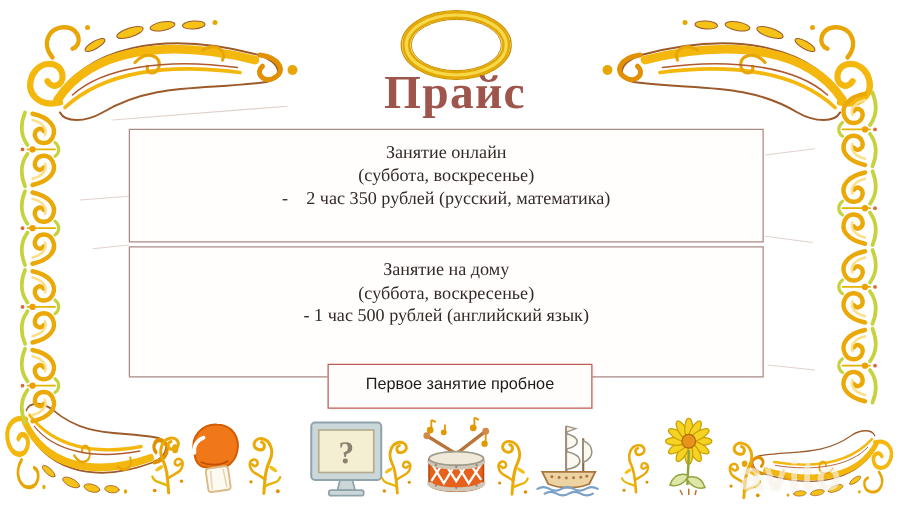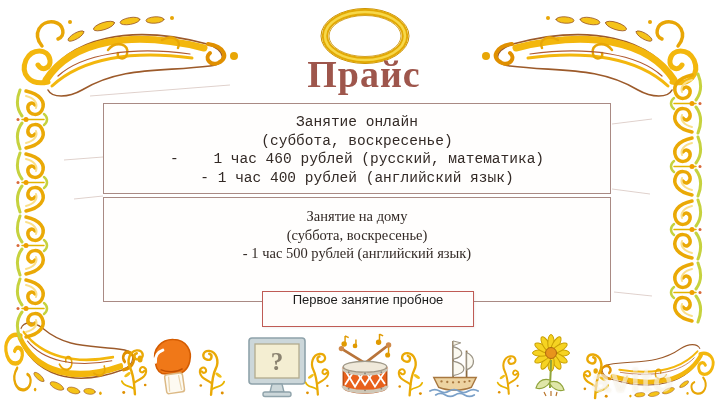--- a/index.html
+++ b/index.html
@@ -6,26 +6,26 @@
   .stage{position:relative;width:720px;height:406px;background:#ffffff;overflow:hidden;
          font-family:"Liberation Serif",serif;}
   .frame-svg{position:absolute;left:0;top:0;z-index:0;}
   .page-title{position:absolute;left:0;top:52px;width:728px;text-align:center;z-index:2;
               font-family:"Liberation Serif",serif;font-weight:bold;font-size:38px;
               letter-spacing:1px;color:#9e564c;}
   .price-box{position:absolute;left:103px;width:508px;border:1px solid #a98a84;background:#fffefd;
              z-index:2;text-align:center;color:#332a26;font-size:14.5px;line-height:18.5px;
              padding-top:9px;box-sizing:border-box;}
   .price-box .pline{white-space:pre-wrap;}
-  .box-online{top:103px;height:91px;font-family:Liberation Mono, monospace;}
+  .box-online{top:103px;height:91px;}
   .box-home{top:197px;height:105px;}
   .note-box{position:absolute;left:262px;top:291px;width:212px;height:36px;z-index:2;
             border:1px solid #bf5b55;background:#fffdfc;text-align:center;
             font-family:"Liberation Sans",sans-serif;font-size:13px;line-height:16px;
-            color:#1c1c1c;padding-top:0;box-sizing:border-box;box-shadow:1px 1px 2px rgba(0,0,0,.06);}
+            color:#1c1c1c;padding-top:7px;box-sizing:border-box;box-shadow:1px 1px 2px rgba(0,0,0,.06);}
   .watermark{position:absolute;left:592px;top:362px;z-index:3;
              font-family:"Liberation Sans",sans-serif;font-weight:bold;font-size:33px;
              letter-spacing:1px;color:rgba(255,255,255,0.55);
              text-shadow:0 0 2px rgba(190,160,90,0.25);}
 </style>
 </head>
 <body>
 
 <div class="stage">
 
@@ -250,22 +250,21 @@
     <g transform="translate(610,348) scale(-1,1)">
       <use href="#plantSwirl" x="0" y="0" width="28" height="52"></use>
     </g>
   </svg>
 
   <div class="page-title">Прайс</div>
 
   <div class="price-box box-online">
     <div class="pline">Занятие онлайн</div>
     <div class="pline">(суббота, воскресенье)</div>
-    <div class="pline">-    1 час 460 рублей (русский, математика)</div>
-    <div class="pline">- 1 час 400 рублей (английский язык)</div>
+    <div class="pline">-    2 час 350 рублей (русский, математика)</div>
   </div>
 
   <div class="price-box box-home">
     <div class="pline">Занятие на дому</div>
     <div class="pline">(суббота, воскресенье)</div>
     <div class="pline">- 1 час 500 рублей (английский язык)</div>
   </div>
 
   <div class="note-box">
     <div>Первое занятие пробное</div>

